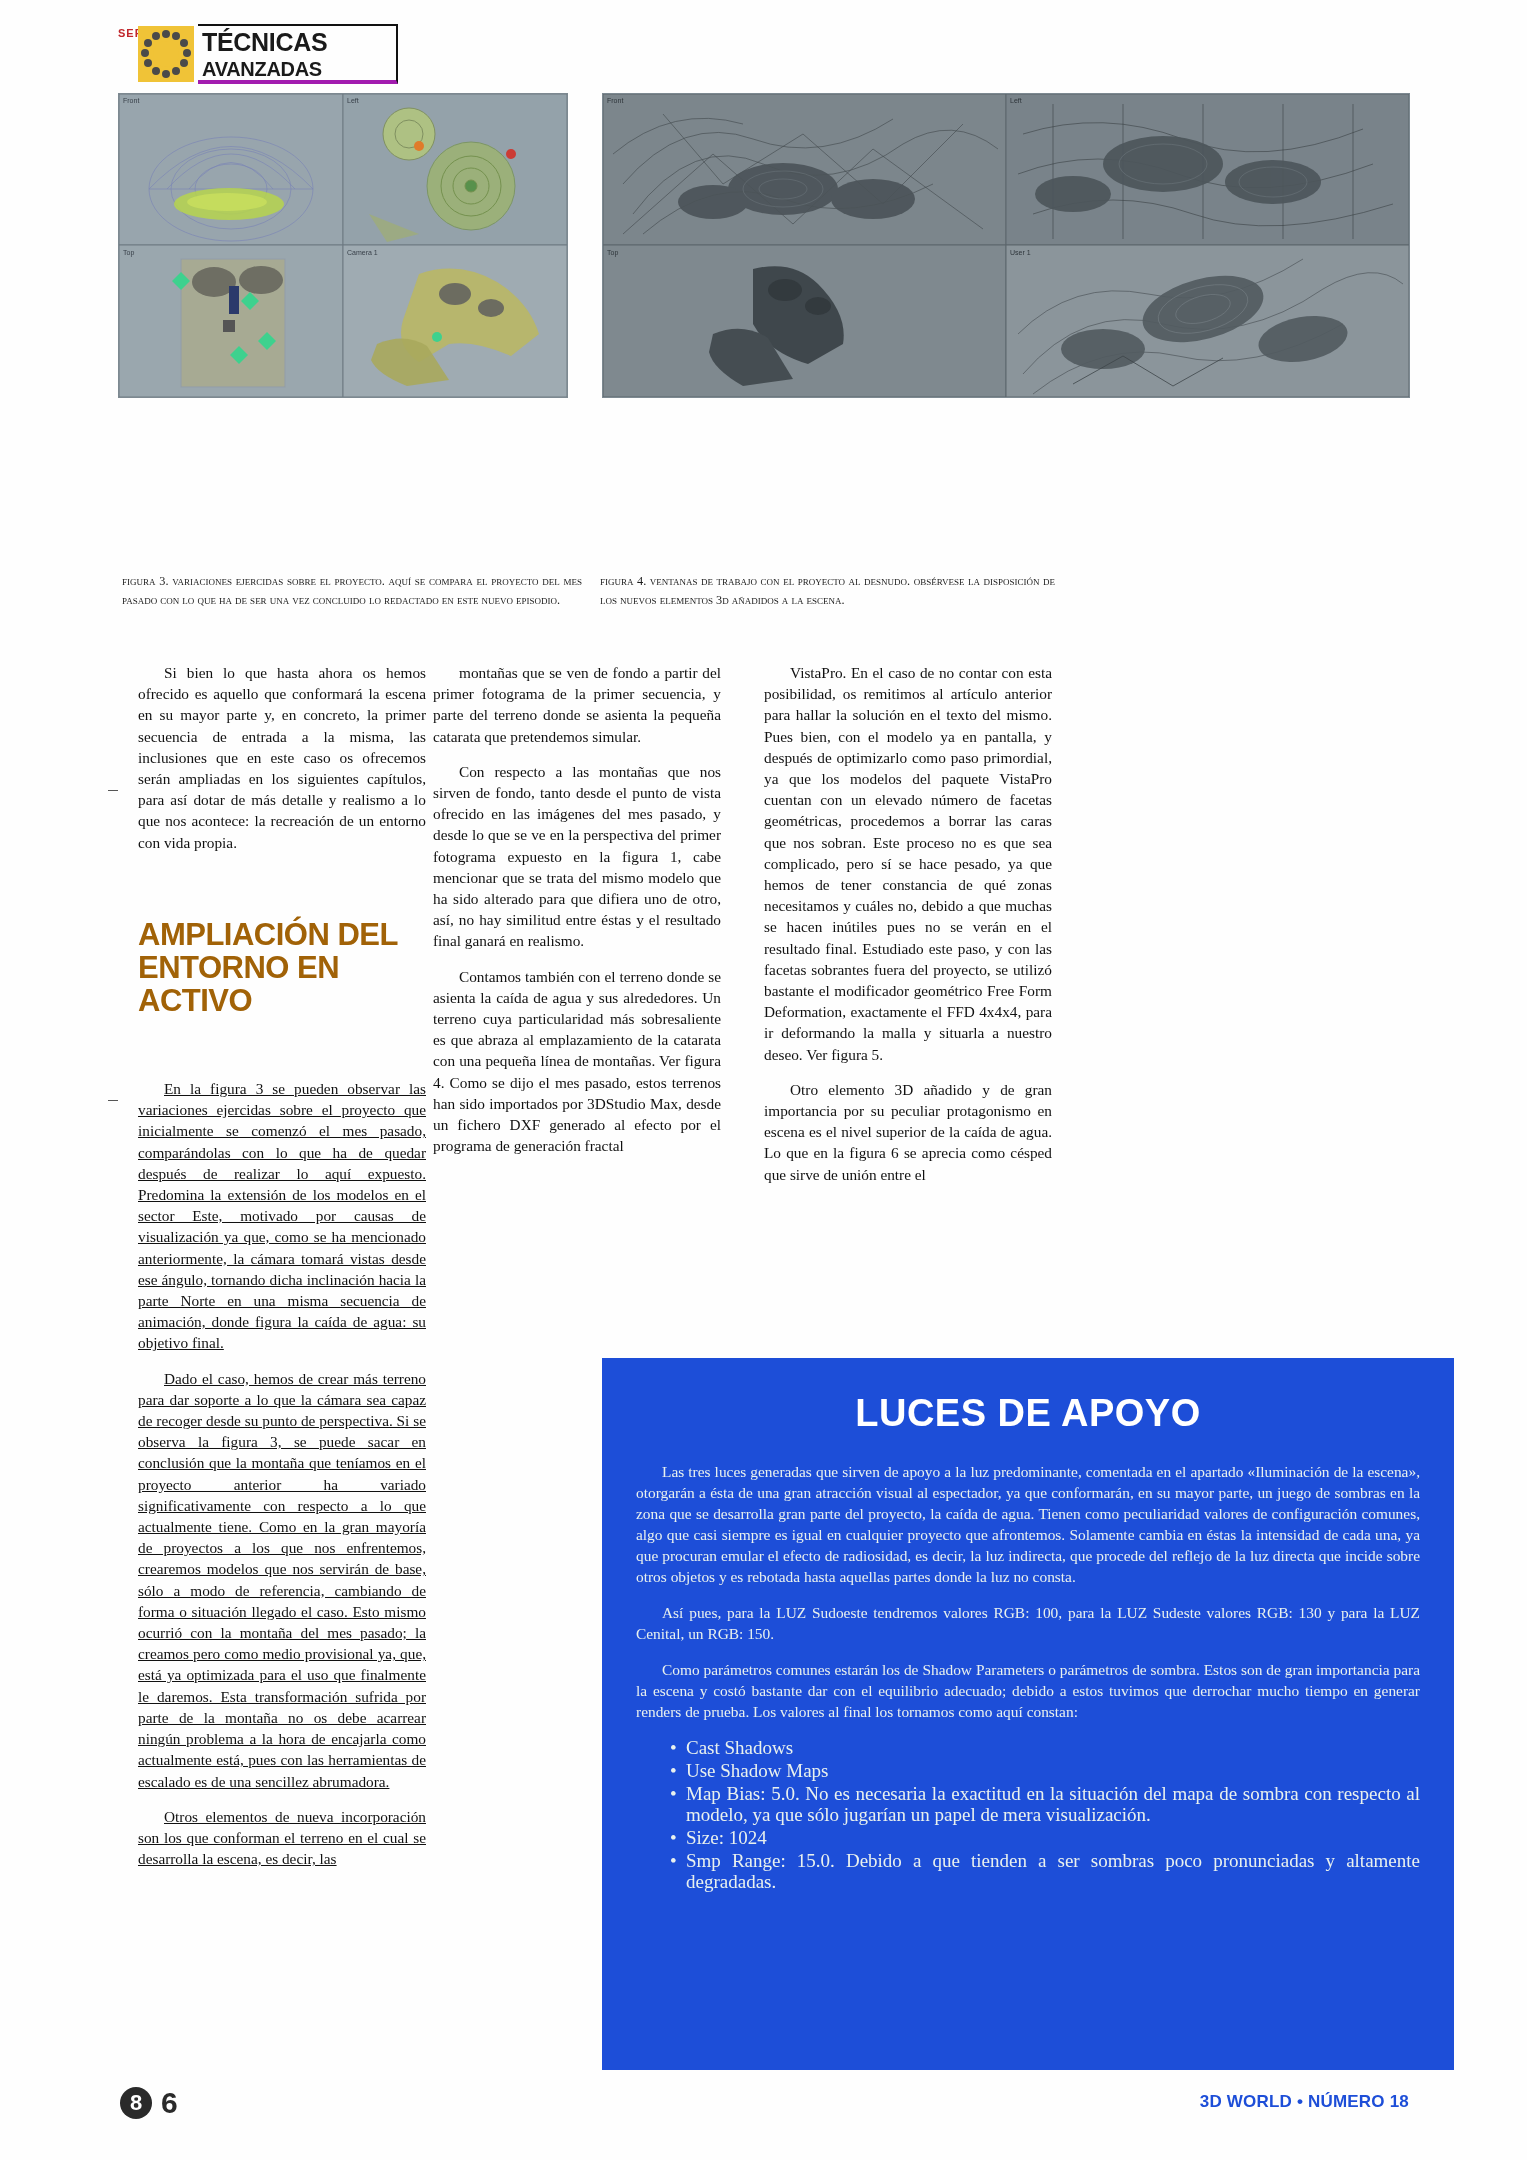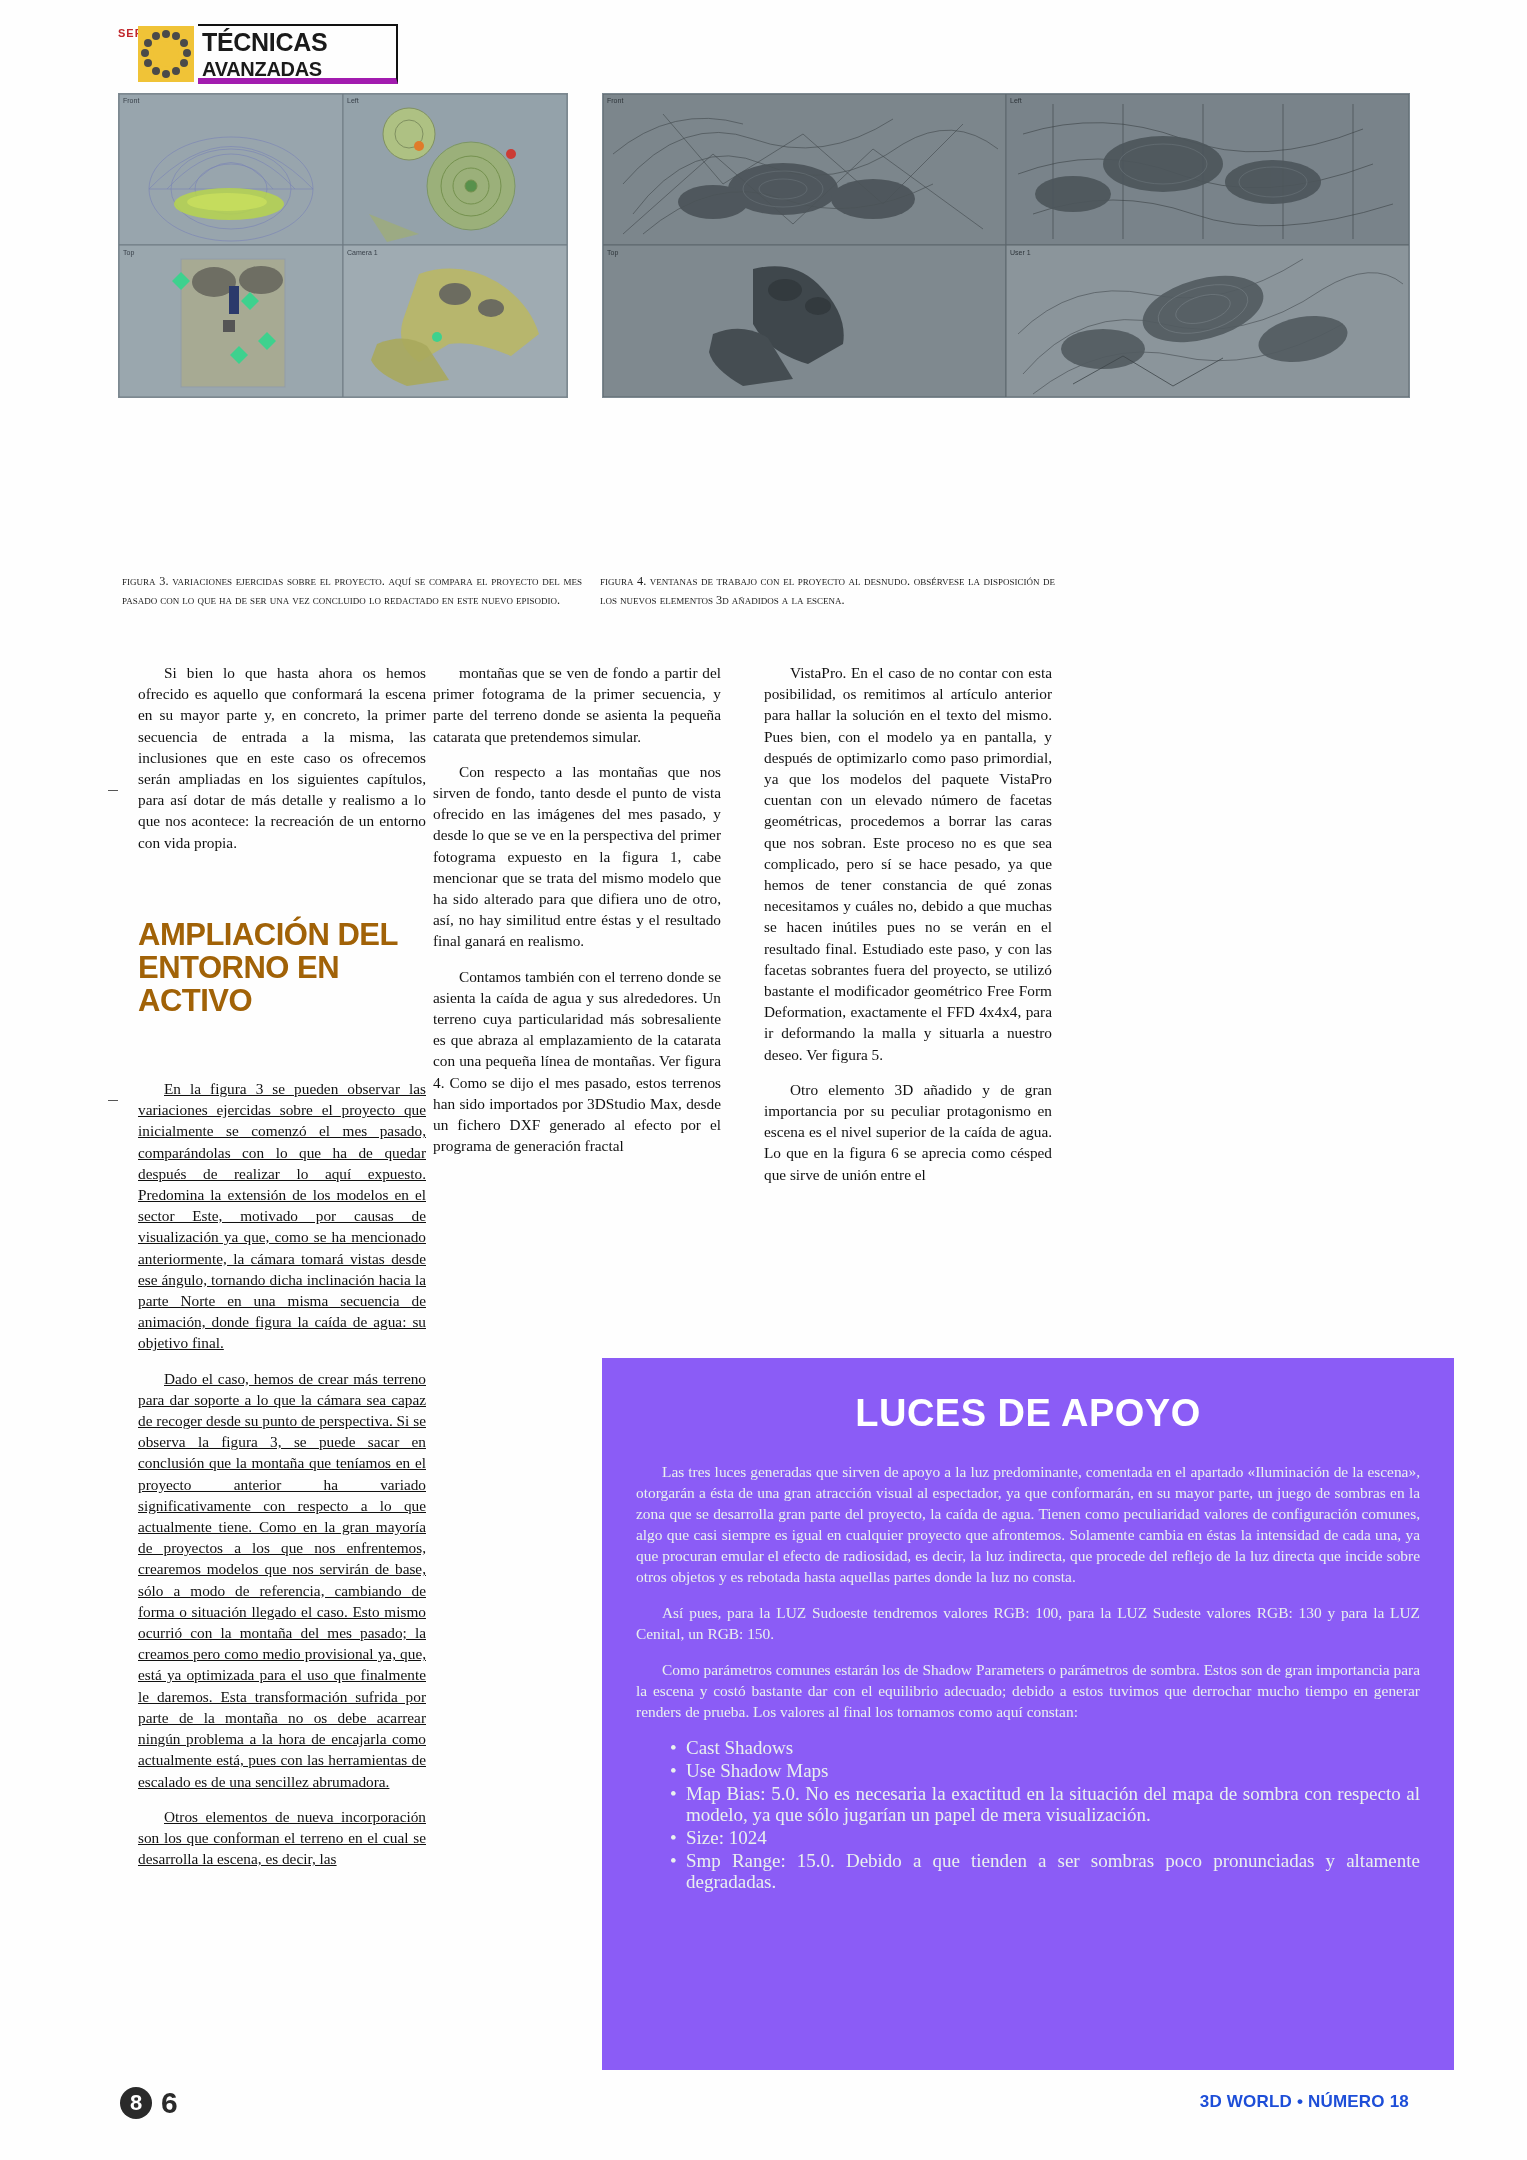--- a/index.html
+++ b/index.html
@@ -10,21 +10,21 @@
 
   
   .header{position:absolute;left:118px;top:26px;width:420px;height:58px;}
   .logo-serie{position:absolute;left:0;top:2px;width:20px;height:52px;
      color:#c0262b;font-family:"Liberation Sans",sans-serif;font-weight:bold;
      font-size:11px;letter-spacing:1px;line-height:10.5px;text-align:center;}
   .logo-square{position:absolute;left:20px;top:0px;width:56px;height:56px;
      background:#f0c337;overflow:hidden;}
   .logo-square svg{display:block;}
   .logo-title{position:absolute;left:80px;top:-2px;width:200px;height:60px;
-     border-top:2px solid #111;border-right:2px solid #111;border-bottom:6px solid #a21caf;
+     border-top:2px solid #111;border-right:2px solid #111;border-bottom:4px solid #a21caf;
      box-sizing:border-box;padding-left:4px;}
   .logo-title .l1,.logo-title .l2{font-family:"Liberation Sans",sans-serif;
      font-weight:bold;color:#1a1a1a;font-size:25px;letter-spacing:-0.3px;line-height:27px;
      display:block;}
   .logo-title .l1{padding-top:3px;}
   .logo-title .sm{font-size:20px;}
 
   
   .figs{position:absolute;left:118px;top:93px;width:1292px;height:305px;}
   .figblock{position:absolute;top:0;height:305px;background:#8e9ba4;
@@ -51,21 +51,21 @@
   .col3{left:764px;top:662px;}
 
   .sec-head{position:absolute;left:138px;top:918px;width:300px;
      font-family:"Liberation Sans",sans-serif;font-weight:bold;
      font-size:31px;line-height:33px;letter-spacing:-0.5px;color:#a16207;
      text-transform:uppercase;}
   .col1b{left:138px;top:1078px;text-decoration:underline;}
 
   
   .greenbox{position:absolute;left:602px;top:1358px;width:852px;height:712px;
-     background:#8b5cf6;color:#ffffff;box-sizing:border-box;padding:22px 34px 10px 34px;
+     background:#1d4ed8;color:#ffffff;box-sizing:border-box;padding:22px 34px 10px 34px;
      overflow:hidden;}
   .greenbox .gtitle{font-family:"Liberation Sans",sans-serif;font-weight:bold;
      font-size:38px;letter-spacing:0.5px;text-align:center;margin:12px 0 26px 0;
      text-transform:uppercase;color:#ffffff;}
   .greenbox p{margin:0 0 15px 0;font-size:15.4px;line-height:21px;text-align:justify;
      text-indent:26px;color:#e9f1ee;}
   .greenbox ul{margin:6px 0 0 0;padding-left:34px;list-style:none;}
   .greenbox li{font-size:19px;line-height:21px;color:#e9f1ee;margin-bottom:2px;
      text-align:justify;position:relative;padding-left:16px;}
   .greenbox li:before{content:"\2022";position:absolute;left:0;top:0;color:#e9f1ee;}

